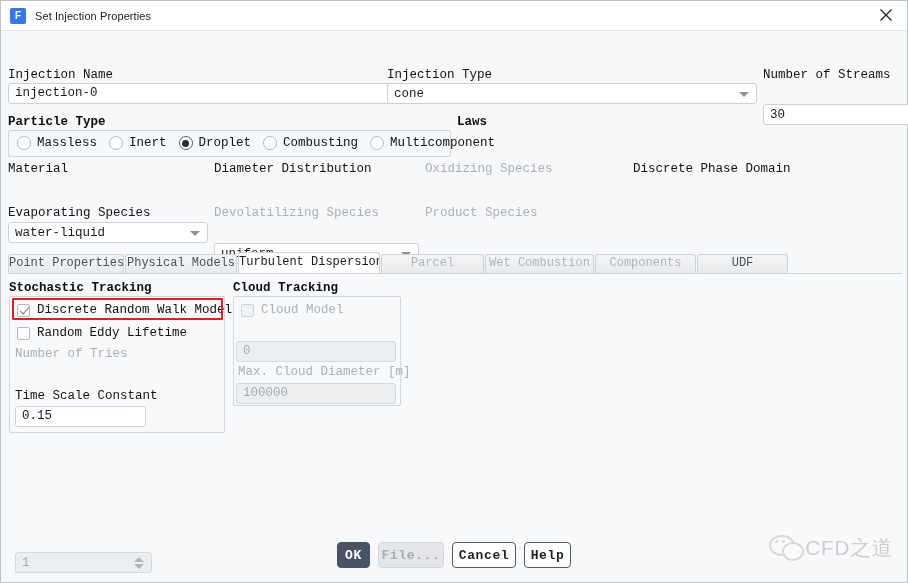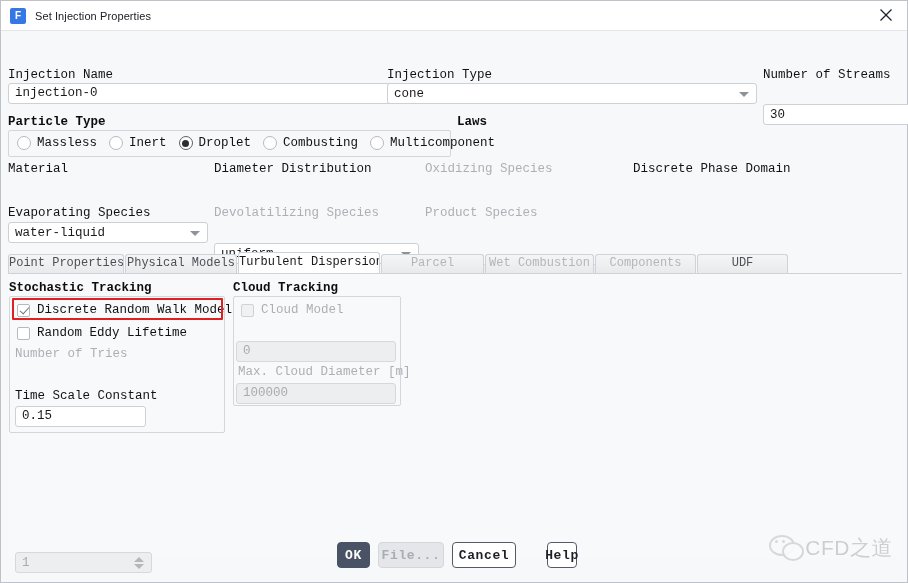--- a/index.html
+++ b/index.html
@@ -538,21 +538,21 @@
     </div>
 
     <div class="abs tinput" style="left:235px; top:310px; width:160px; background:#eceef0; border-color:#d6d9dc; color:#a8acb1;">0</div>
 
     <div class="abs lbl dis" style="left:237px; top:334px;">Max. Cloud Diameter [m]</div>
     <div class="abs tinput" style="left:235px; top:352px; width:160px; background:#eceef0; border-color:#d6d9dc; color:#a8acb1;">100000</div>
 
     <div class="abs btn primary" style="left:336px; top:511px; width:33px;">OK</div>
     <div class="abs btn disabled" style="left:377px; top:511px; width:66px;">File...</div>
     <div class="abs btn" style="left:451px; top:511px; width:64px;">Cancel</div>
-    <div class="abs btn" style="left:546px; top:511px; width:30px;">Help</div>
+    <div class="abs btn" style="left:523px; top:511px; width:47px;">Help</div>
 
     <div class="watermark">
       <div class="wm-logo">
         <span class="b1"></span>
         <span class="d1"></span>
         <span class="d2"></span>
         <span class="b2"></span>
       </div>
       <div class="wm-text">CFD之道</div>
     </div>

